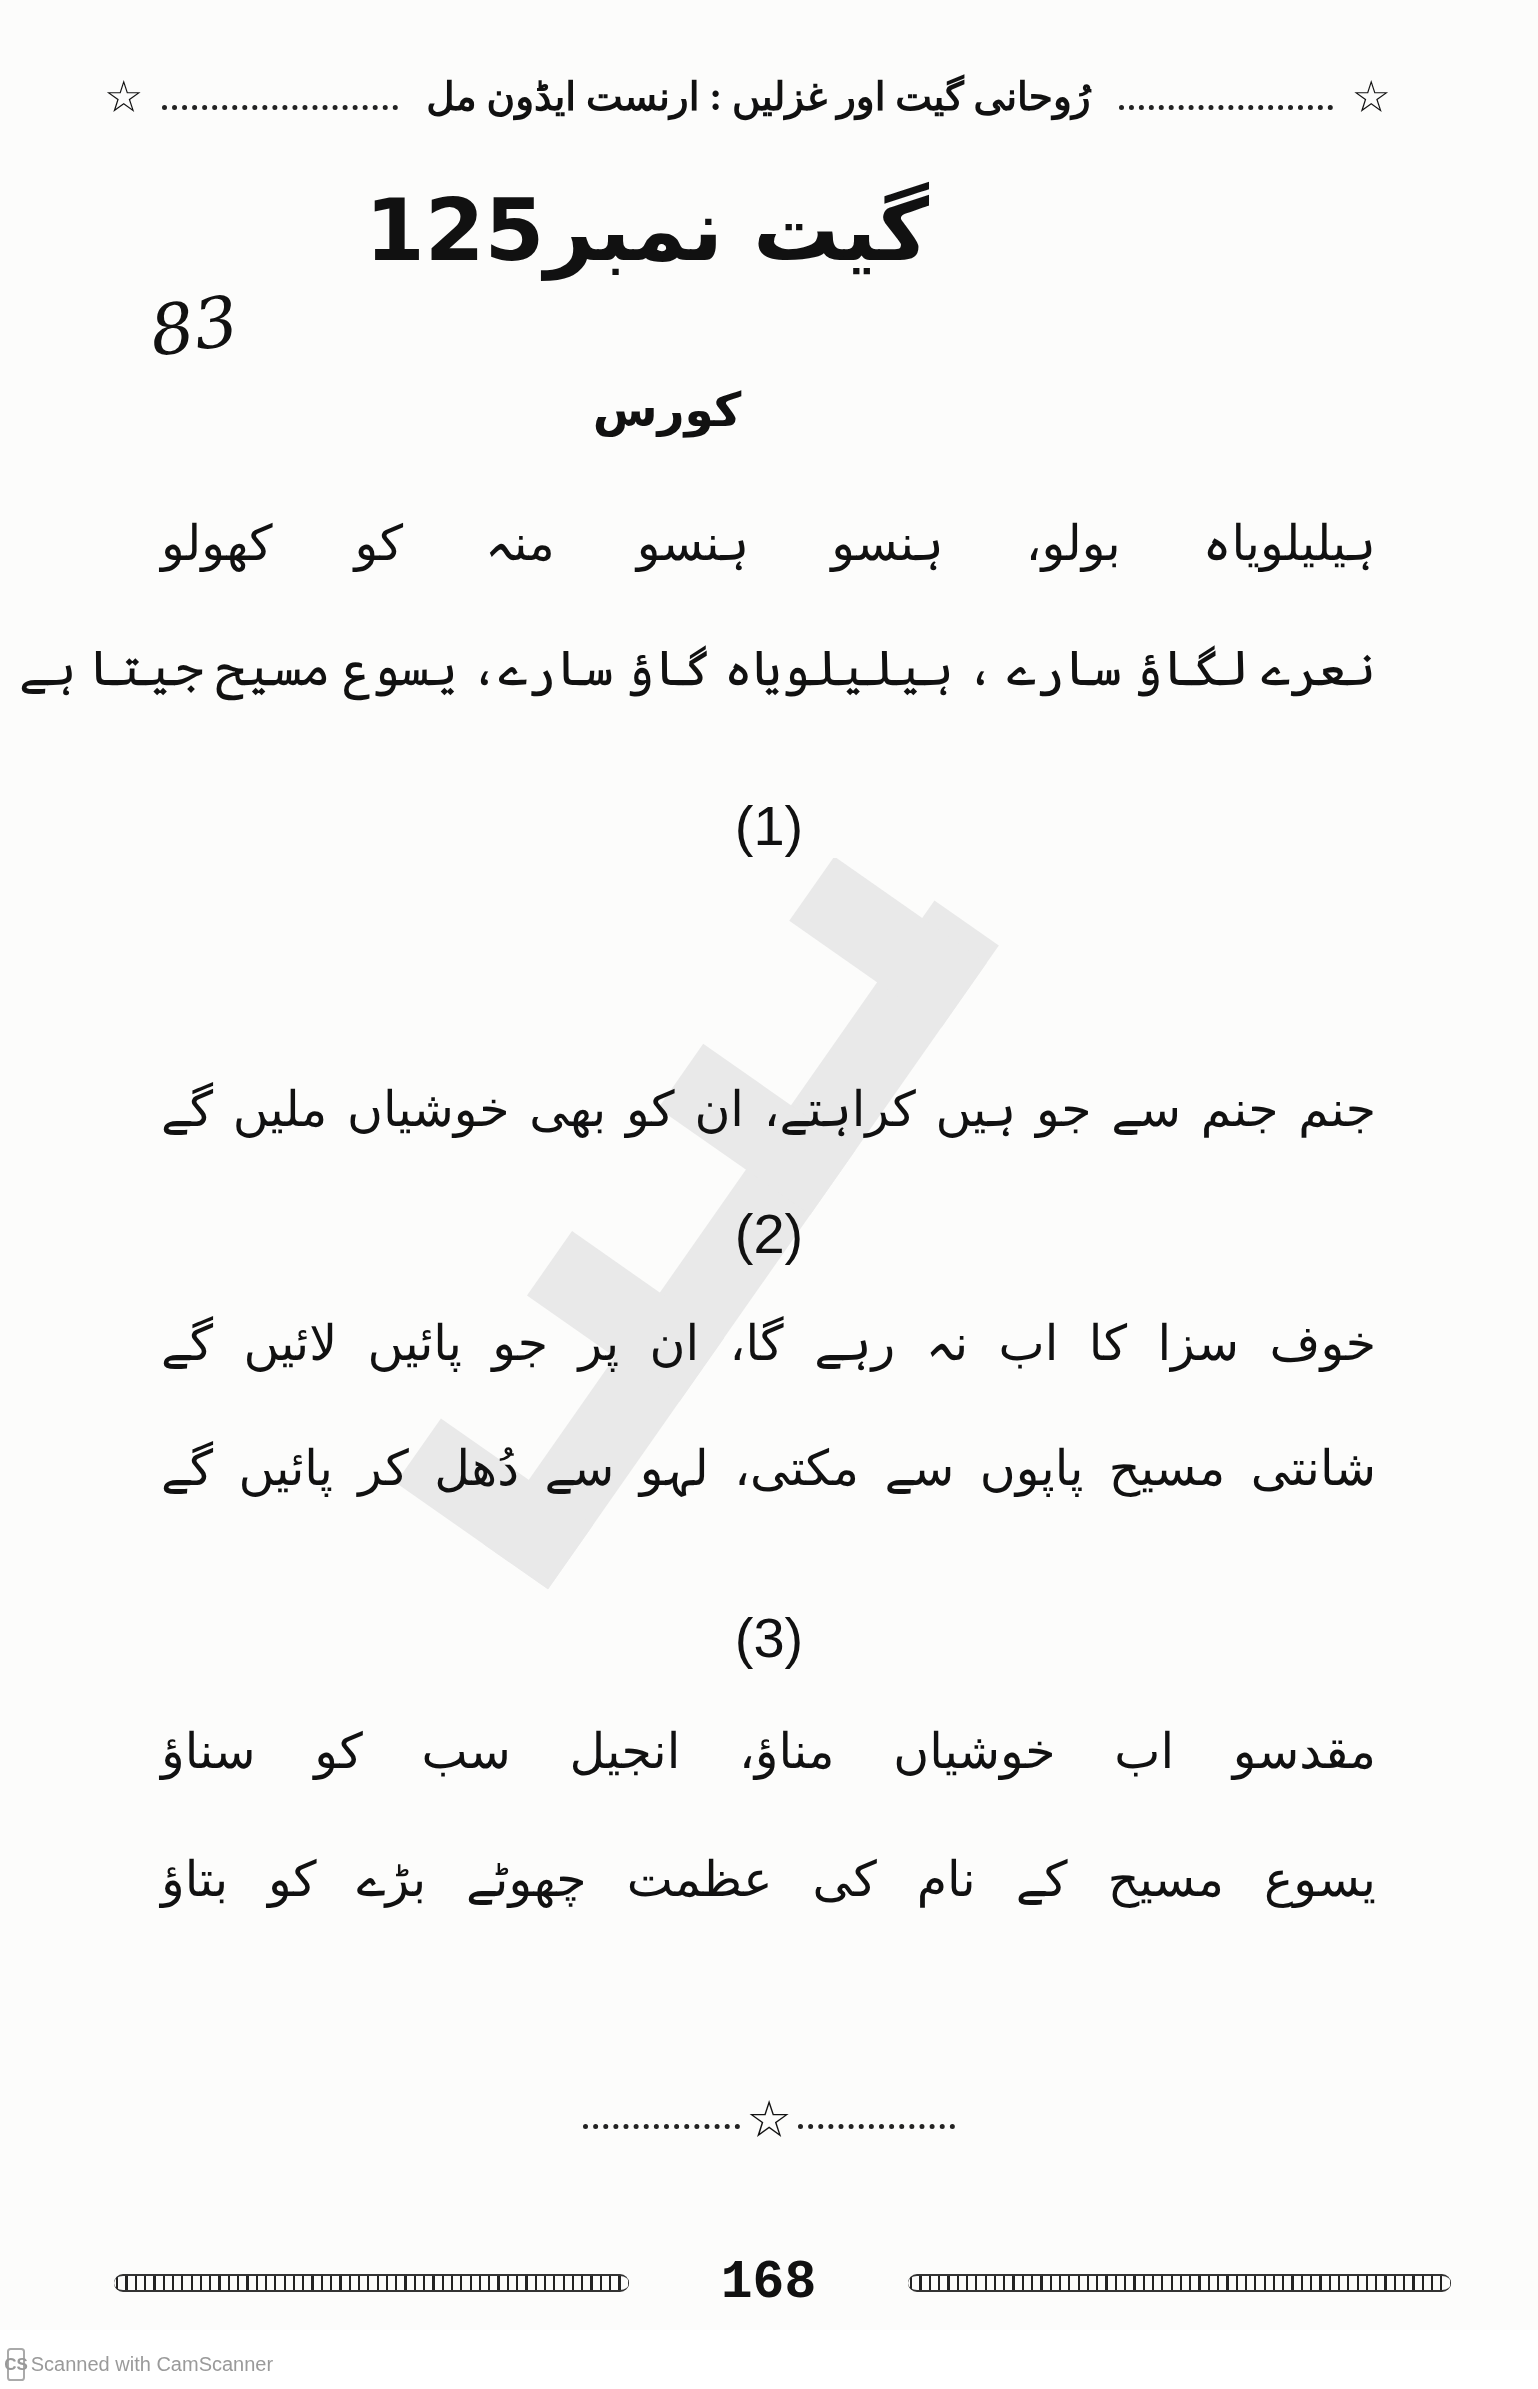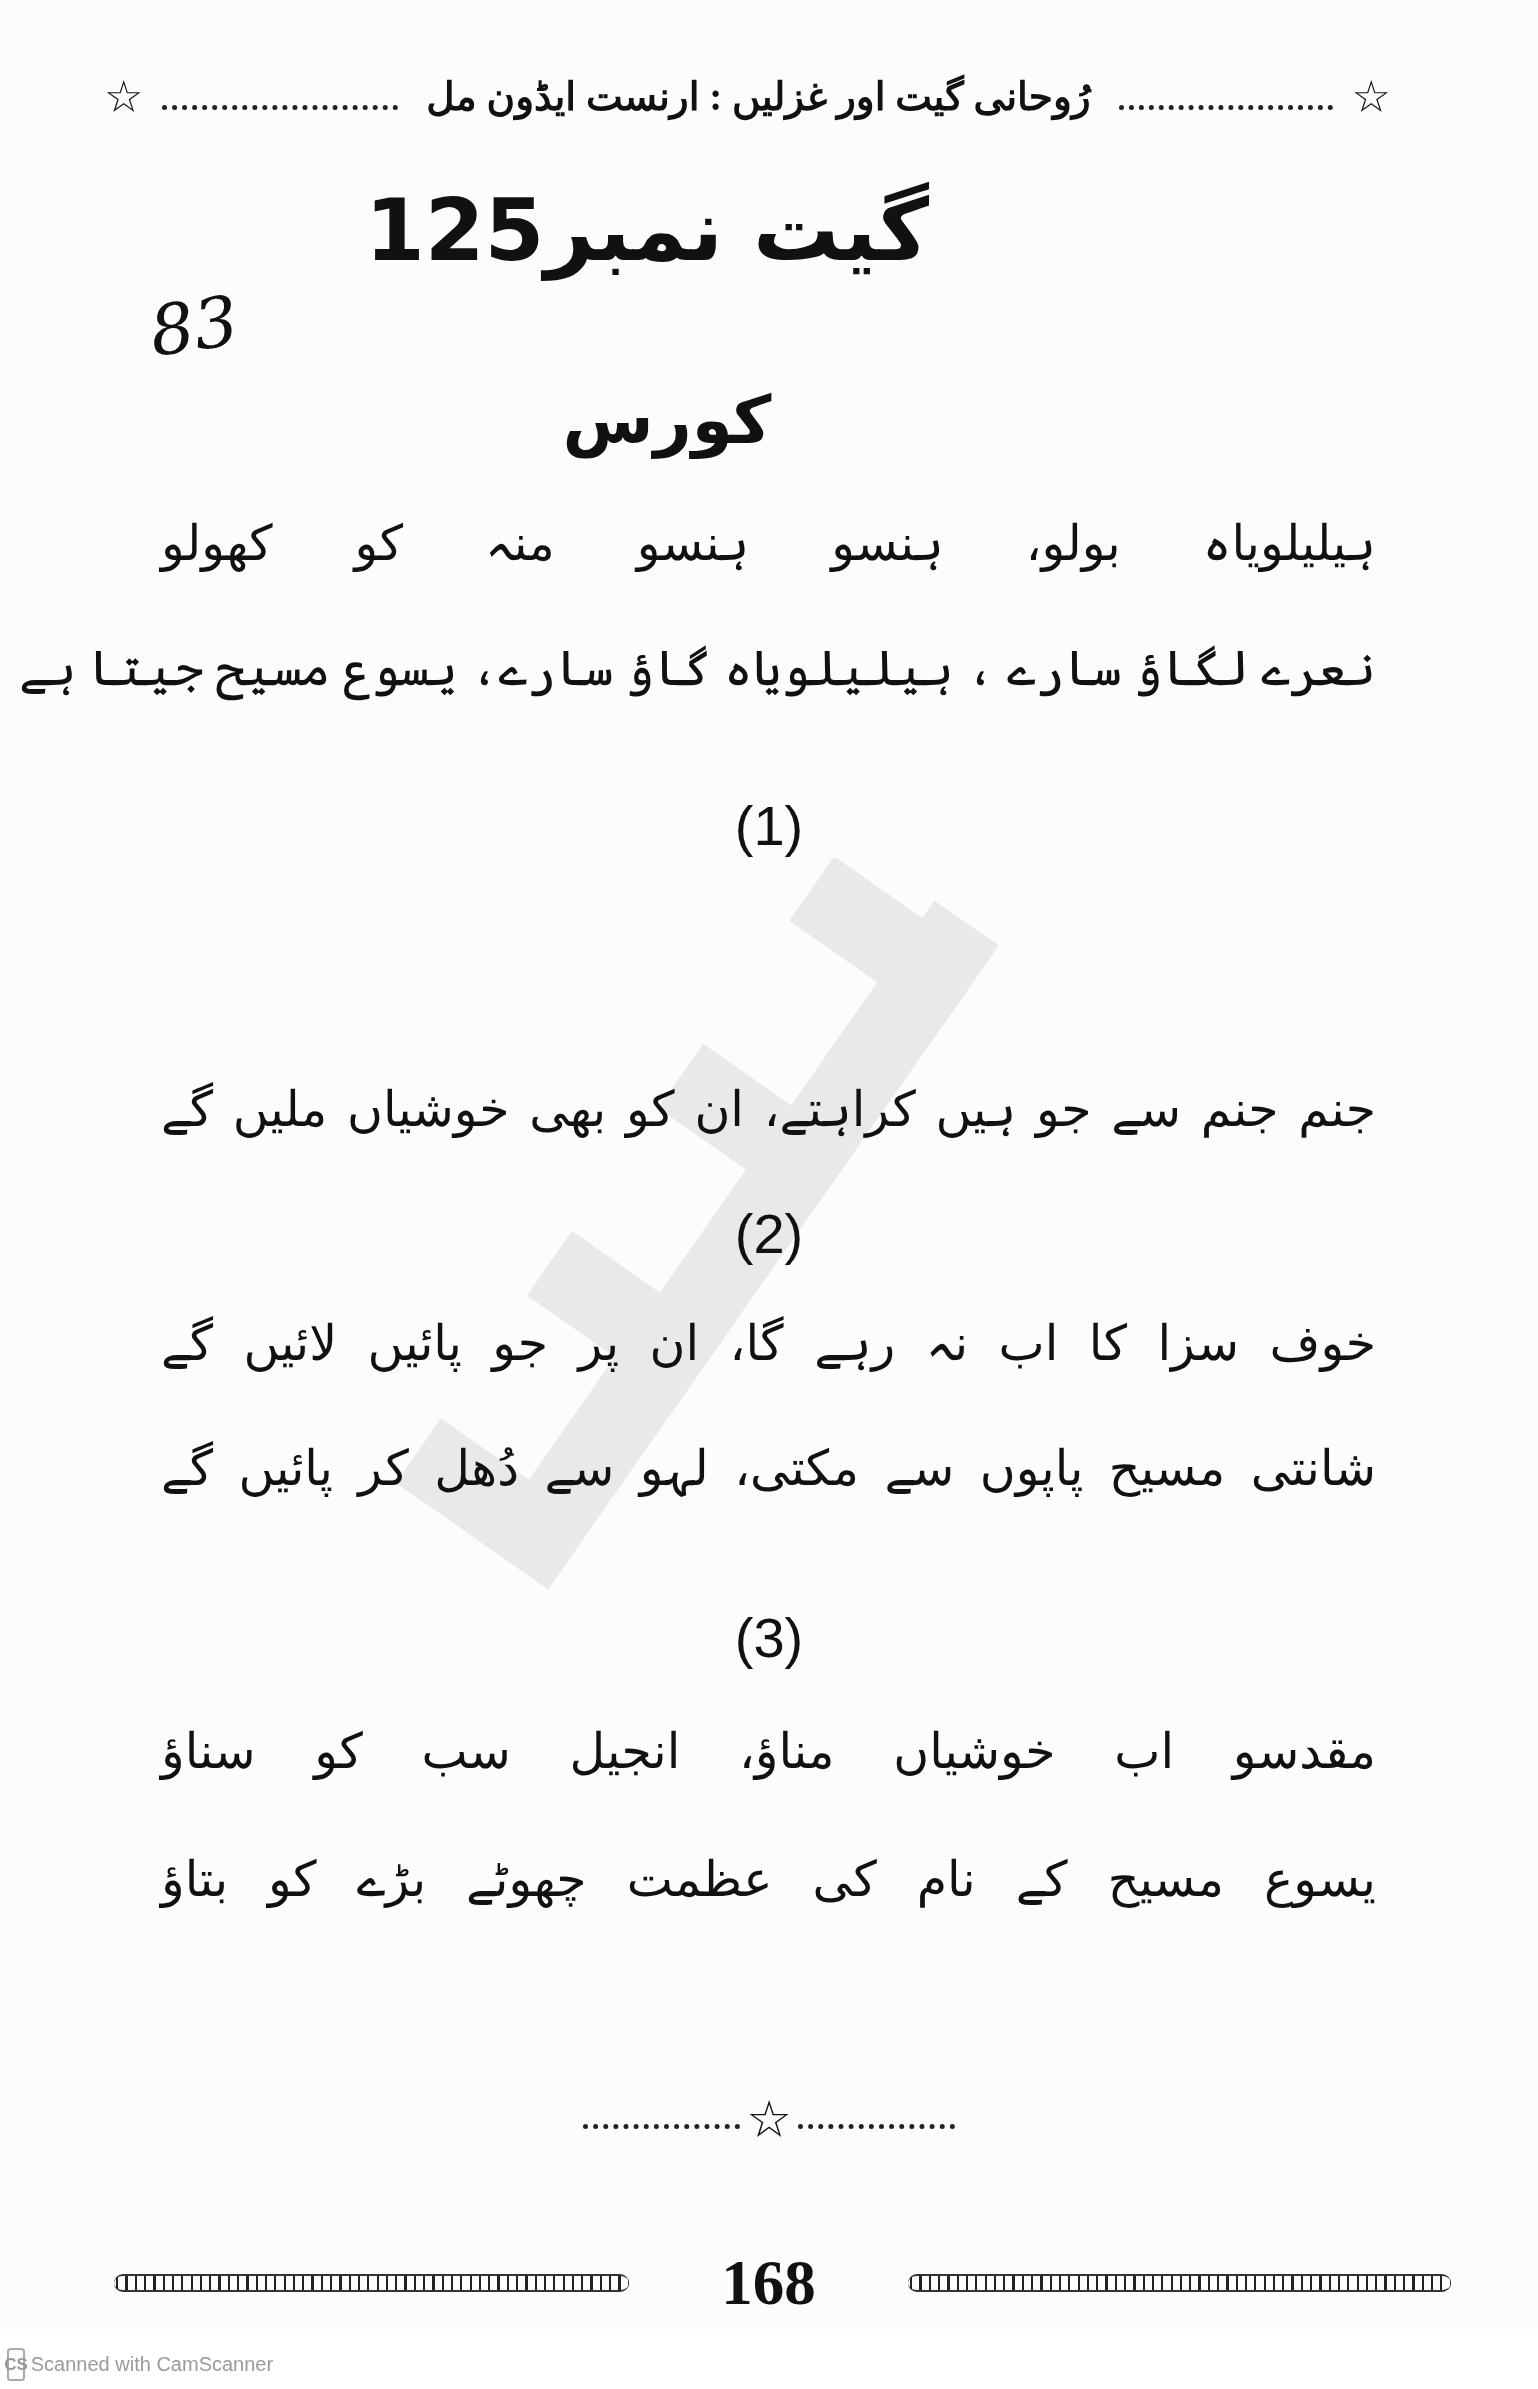--- a/index.html
+++ b/index.html
@@ -35,21 +35,21 @@
     .song-title {
       position: absolute; top: 179px; left: 0; width: 1222px; text-align: center;
       direction: rtl; font-size: 86px; font-weight: bold; line-height: 1.2; margin-left: 36px;
     }
     .handwritten {
       position: absolute; top: 286px; left: 150px; font-family: "DejaVu Serif", serif;
       font-size: 69px; font-style: italic; color: #111; transform: rotate(-8deg);
     }
     .section-heading {
       position: absolute; top: 382px; left: 0; width: 1334px; text-align: center; direction: rtl;
-      font-size: 66px; font-weight: bold;
+      font-size: 47px; font-weight: bold;
     }
     .verse-line {
       position: absolute; left: 161px; width: 1215px; direction: rtl; text-align: justify;
       text-align-last: justify; font-family: Liberation Serif, serif; font-size: 49px; line-height: 1.2;
       white-space: nowrap;
     }
     .stanza-num {
       position: absolute; left: 0; width: 1538px; text-align: center; font-family: "Liberation Sans", sans-serif;
       font-size: 56px; color: #111;
     }
@@ -65,21 +65,21 @@
     .page-footer {
       position: absolute; top: 2251px; left: 114px; width: 1337px; height: 64px;
       display: flex; align-items: center; justify-content: space-between;
     }
     .chain {
       height: 18.6px; border-radius: 9.3px;
       background: repeating-linear-gradient(90deg, transparent 0 2.1px, #222 2.1px 4.3px, transparent 4.3px 9.3px);
       border-top: 2.1px solid #333; border-bottom: 2.1px solid #333; box-sizing: border-box;
     }
     .page-number {
-      font-family: Liberation Serif, serif; font-size: 63px; font-weight: bold; color: #111;
+      font-family: Liberation Mono, monospace; font-size: 53px; font-weight: bold; color: #111;
     }
     .scanner-badge {
       position: absolute; left: 7.1px; top: 2348px; display: flex; align-items: center; gap: 5.7px;
       color: #9a9a9a; font-family: "Liberation Sans", sans-serif; font-size: 20px;
     }
     .cs-logo {
       width: 18px; height: 33px; border: 2.1px solid #aaa; border-radius: 3.6px; box-sizing: border-box;
       display: flex; align-items: center; justify-content: center; font-weight: bold; font-size: 17px; color: #999;
     }
   </style>

